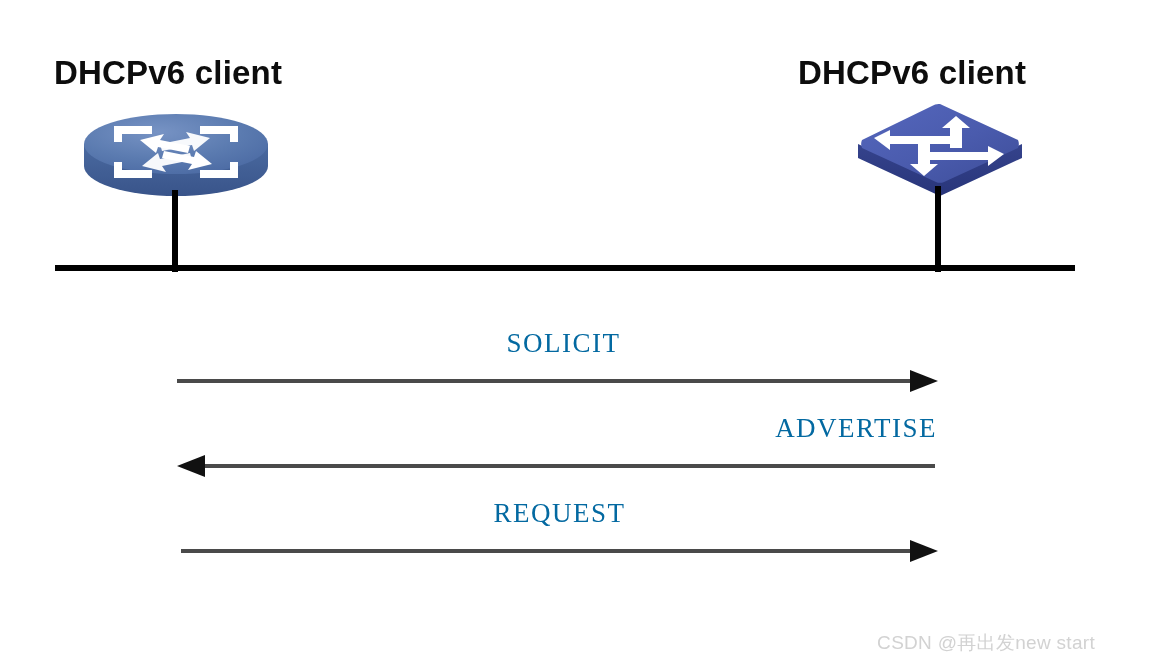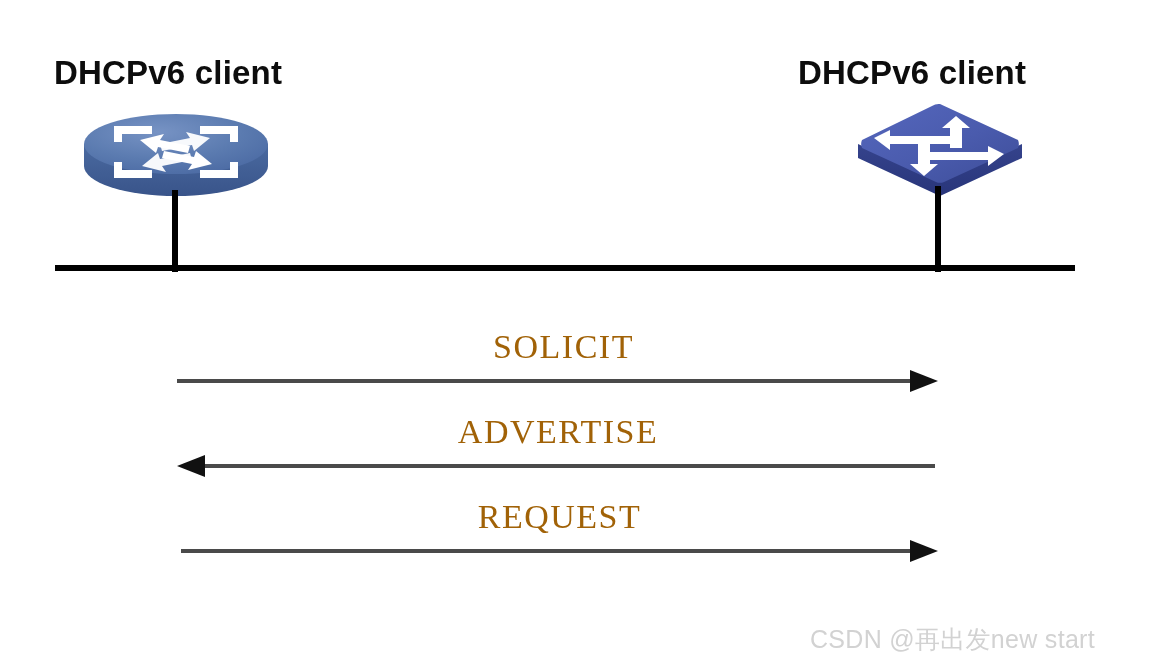--- a/index.html
+++ b/index.html
@@ -62,53 +62,53 @@
     position: absolute;
     height: 62px;
   }
   .msg-label {
     position: absolute;
     left: 0;
     right: 0;
     top: 0;
     text-align: center;
     font-family: "Liberation Serif", "DejaVu Serif", serif;
-    font-size: 34px;
+    font-size: 27px;
     letter-spacing: 1.5px;
-    color: #a16207;
+    color: #0369a1;
     line-height: 1;
     white-space: nowrap;
   }
   .msg-arrow {
     position: absolute;
     left: 0;
     bottom: 0;
     width: 100%;
     height: 22px;
     display: block;
   }
 
   #row-solicit   { left: 177px; top: 330px;  width: 761px; }
   #row-advertise { left: 177px; top: 415px;  width: 758px; }
   #row-request   { left: 181px; top: 500px;  width: 757px; }
   #row-reply     { left: 177px; top: 585px;  width: 758px; }
 
   
   #row-solicit   .msg-label { transform: translateX(6px); }
-  #row-advertise .msg-label { transform: translateX(2px); }
+  #row-advertise .msg-label { transform: translateX(2px); text-align: right; }
   #row-request   .msg-label { transform: translateX(0px); font-family: Liberation Serif, serif; }
   #row-reply     .msg-label { transform: translateX(-18px); }
 
   
   #watermark {
     position: absolute;
     right: 6px;
     bottom: 6px;
     font-family: "Liberation Sans", sans-serif;
-    font-size: 25px;
+    font-size: 19px;
     color: #d2d2d2;
     white-space: nowrap;
     letter-spacing: 0.3px;
   }
 </style>
 </head>
 <body>
 
 <div id="stage">
 

